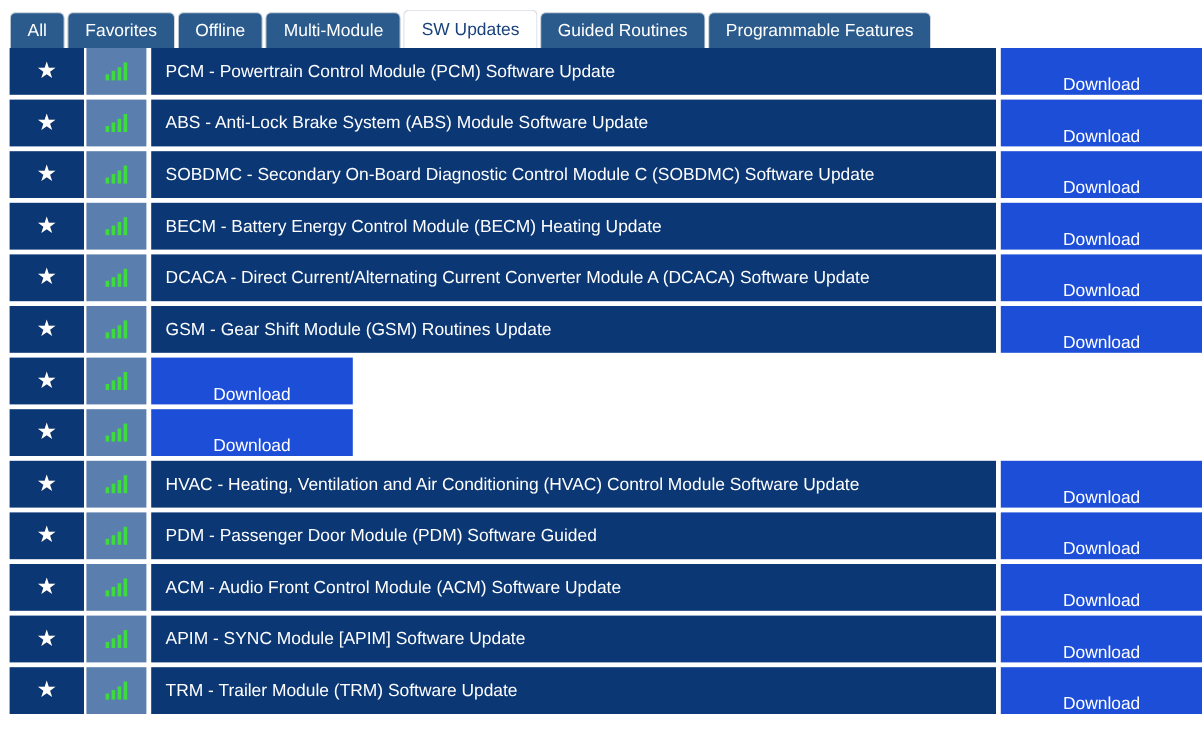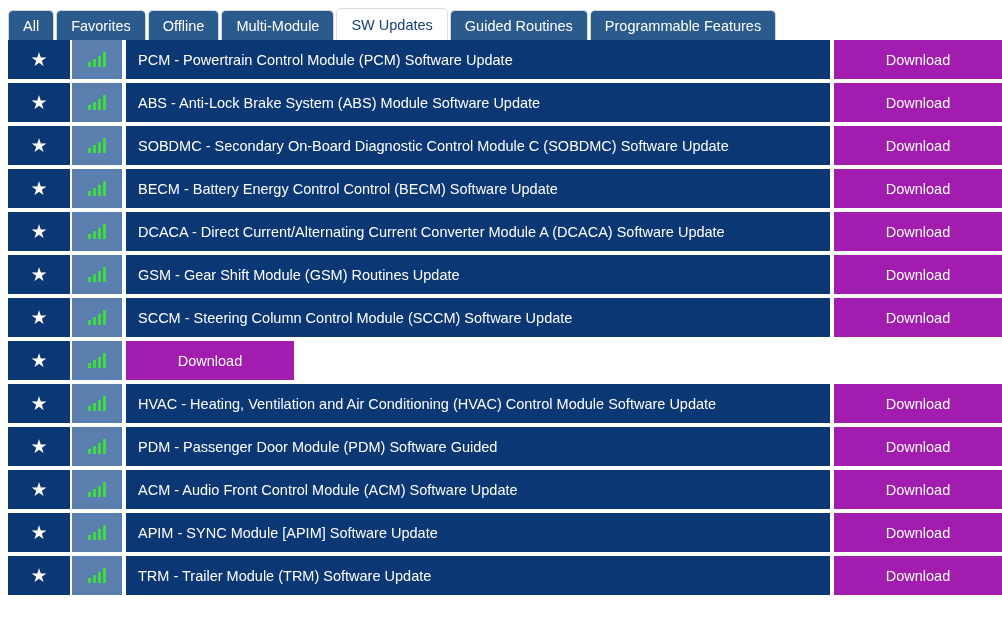--- a/index.html
+++ b/index.html
@@ -119,23 +119,23 @@
     margin-left: 4px;
     color: #ffffff;
     font-size: 14.5px;
     white-space: nowrap;
     overflow: hidden;
     cursor: pointer;
     text-align: center;
   }
   .cell-action {
     width: 168px;
-    background: #a21caf;
-    display: flex;
-    align-items: center;
+    background: #1d4ed8;
+    display: flex;
+    align-items: flex-end;
     justify-content: center;
     margin-left: 4px;
     color: #ffffff;
     font-size: 14.5px;
     cursor: pointer;
   }
 </style>
 </head>
 <body>
 
@@ -217,21 +217,21 @@
       <div class="cell-sep"></div>
       <div class="cell-signal">
         <span class="bars">
           <i></i>
           <i></i>
           <i></i>
           <i></i>
         </span>
       </div>
       <div class="cell-name">
-        <span>BECM - Battery Energy Control Control (BECM) Software Update</span>
+        <span>BECM - Battery Energy Control Module (BECM) Heating Update</span>
       </div>
       <div class="cell-action">
         <span>Download</span>
       </div>
     </div>
     <div class="row">
       <div class="cell-star">
         <span class="star-glyph">★</span>
       </div>
       <div class="cell-sep"></div>
@@ -276,23 +276,20 @@
       </div>
       <div class="cell-sep"></div>
       <div class="cell-signal">
         <span class="bars">
           <i></i>
           <i></i>
           <i></i>
           <i></i>
         </span>
       </div>
-      <div class="cell-name">
-        <span>SCCM - Steering Column Control Module (SCCM) Software Update</span>
-      </div>
       <div class="cell-action">
         <span>Download</span>
       </div>
     </div>
     <div class="row">
       <div class="cell-star">
         <span class="star-glyph">★</span>
       </div>
       <div class="cell-sep"></div>
       <div class="cell-signal">

